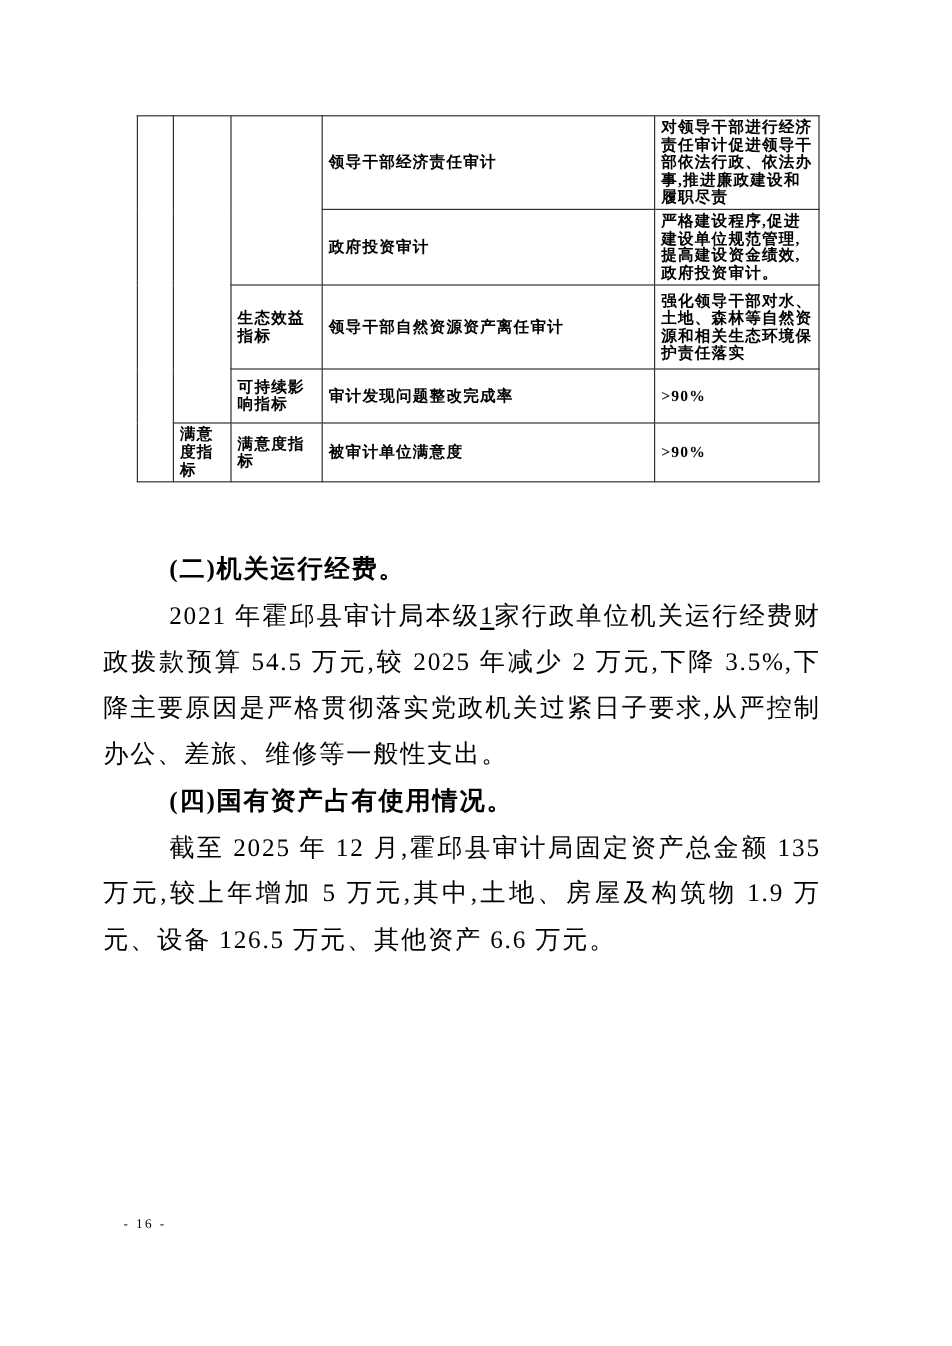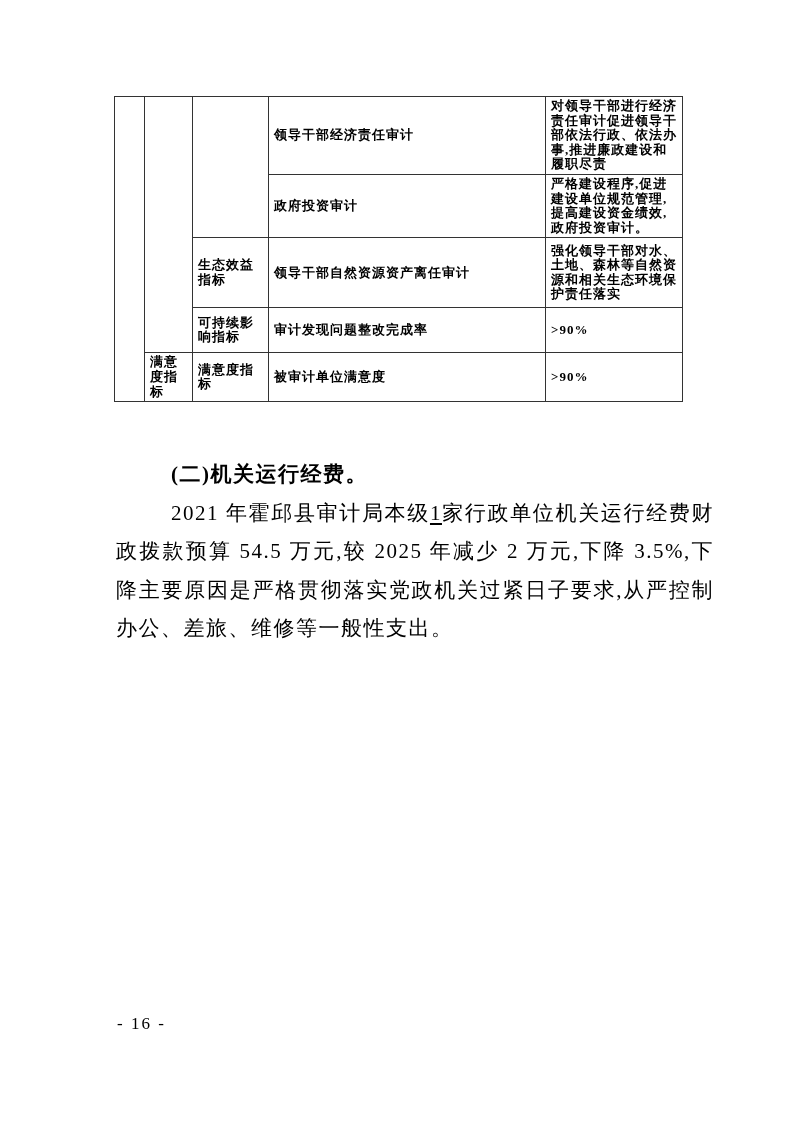--- a/index.html
+++ b/index.html
@@ -32,44 +32,44 @@
     vertical-align: middle;
     padding: 2px 5px;
     word-break: break-all;
     font-weight: bold;
   }
   td.c-target { padding: 2px 7px; }
 
   
   .content {
     position: absolute;
-    left: 116px;
+    left: 86px;
     top: 455px;
     width: 598px;
     font-size: 21px;
     line-height: 38.6px;
     letter-spacing: 1.5px;
   }
   .content p {
     text-indent: 55px;
     text-align: justify;
     word-break: break-all;
   }
   .content .sec-heading {
     font-weight: bold;
     text-indent: 55px;
   }
   .content u { text-underline-offset: 3px; }
 
   
   .page-number {
     position: absolute;
-    left: 117px;
+    left: 103px;
     top: 1014px;
-    font-size: 17px;
+    font-size: 11px;
     letter-spacing: 2px;
   }
 </style>
 </head>
 <body>
 
 <div class="page">
 
   <table class="indicator-table">
     <colgroup>
@@ -106,17 +106,19 @@
         <td>满意度指标</td>
         <td>被审计单位满意度</td>
         <td class="c-target">&gt;90%</td>
       </tr>
     </tbody>
   </table>
 
   <div class="content">
     <div class="sec-heading">(二)机关运行经费。</div>
     <p><span>2021 年霍邱县审计局本级</span><u>1</u><span>家行政单位机关运行经费财政拨款预算 54.5 万元,较 2025 年减少 2 万元,下降 3.5%,下降主要原因是严格贯彻落实党政机关过紧日子要求,从严控制办公、差旅、维修等一般性支出。</span></p>
+    <div class="sec-heading">(四)国有资产占有使用情况。</div>
+    <p>截至 2025 年 12 月,霍邱县审计局固定资产总金额 135 万元,较上年增加 5 万元,其中,土地、房屋及构筑物 1.9 万元、设备 126.5 万元、其他资产 6.6 万元。</p>
   </div>
 
   <div class="page-number">- 16 -</div>
 
 </div>
 
 </body></html>

